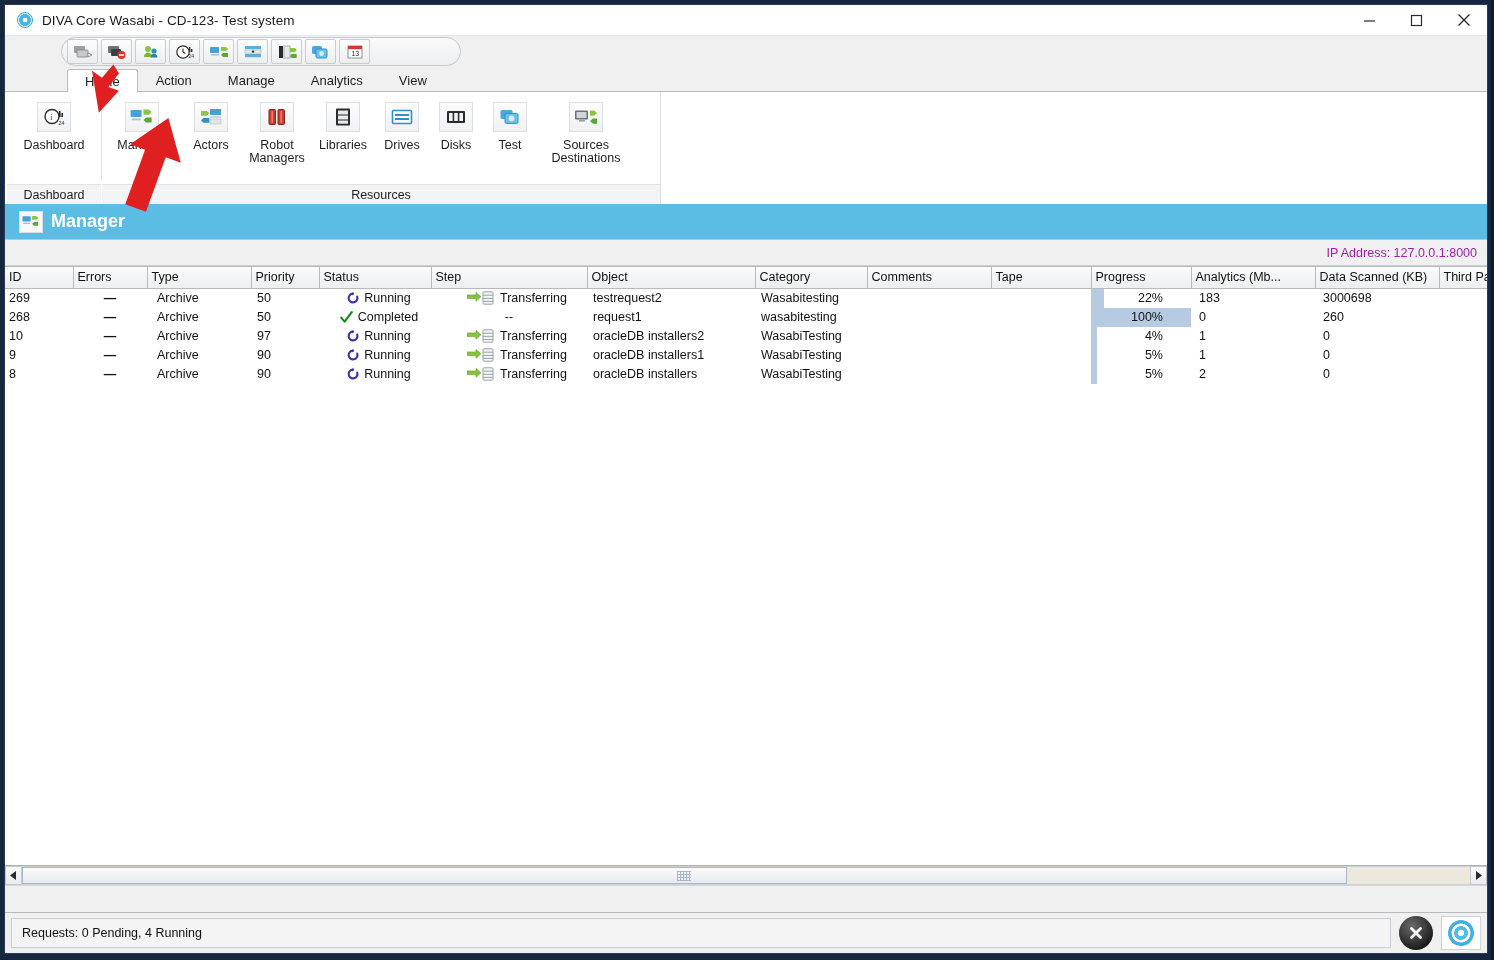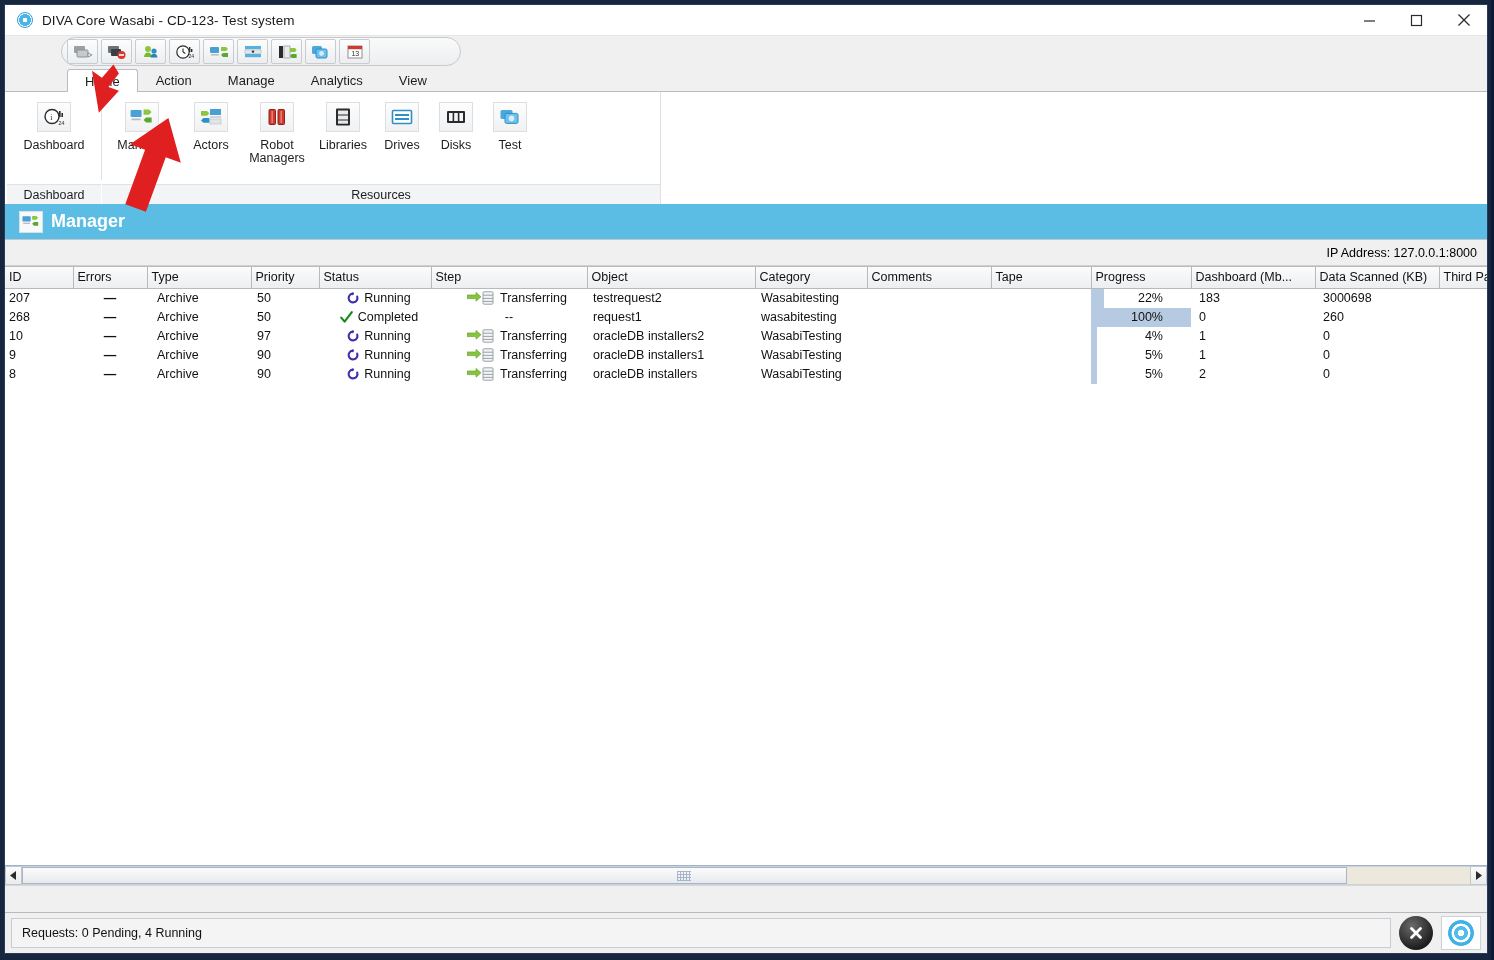--- a/index.html
+++ b/index.html
@@ -208,21 +208,21 @@
   }
   .ipbar {
     height: 26px;
     background: #f0f0f0;
     border-bottom: 1px solid #cfd2d5;
     display: flex;
     align-items: center;
     justify-content: flex-end;
     padding-right: 10px;
     font-size: 12.5px;
-    color: #000000;
+    color: #a21caf;
   }
   .currentreq {
     height: 31px;
     background: #f0f0f0;
     display: flex; align-items: center; justify-content: center;
     font-size: 14px; font-weight: bold; color: #111;
   }
 
   
   .grid-wrap {
@@ -581,20 +581,33 @@
           <span class="ico">
             <svg width="22" height="18" viewBox="0 0 22 18">
                   <rect x="1.5" y="2" width="12" height="9" rx="1.6" fill="#4aa8dc"></rect>
                   <rect x="6" y="5.4" width="13" height="10" rx="1.6" fill="#6cc1ec" stroke="#2f8fc7"></rect>
                   <circle cx="12.5" cy="10.4" r="2.8" fill="#d9ecf8"></circle>
                 </svg>
           </span>
           <span class="lbl">Test</span>
         </div>
 
+        <div class="rbtn" style="width:96px;">
+          <span class="ico">
+            <svg width="24" height="19" viewBox="0 0 24 19">
+                  <rect x="1" y="2.5" width="13" height="9" rx="1" fill="#6a7177"></rect>
+                  <rect x="2.5" y="4" width="10" height="6" fill="#cfd6db"></rect>
+                  <rect x="5" y="12" width="6" height="1.6" fill="#9aa0a6"></rect>
+                  <path d="M16 2.5h4l3 2.6-3 2.6h-4z" fill="#8cc63f"></path>
+                  <path d="M23 10.5h-4l-3 2.6 3 2.6h4z" fill="#5aa832"></path>
+                </svg>
+          </span>
+          <span class="lbl">Sources
+Destinations</span>
+        </div>
 
       </div>
       <div class="glabel">Resources</div>
     </div>
 
     <div class="ribbon-right"></div>
   </div>
 
   <div class="pageband">
     <span class="pbico">
@@ -639,28 +652,28 @@
             <th>Errors</th>
             <th>Type</th>
             <th>Priority</th>
             <th>Status</th>
             <th>Step</th>
             <th>Object</th>
             <th>Category</th>
             <th>Comments</th>
             <th>Tape</th>
             <th>Progress</th>
-            <th>Dashboard (Mb...</th>
+            <th>Analytics (Mb...</th>
             <th>Data Scanned (KB)</th>
             <th style="border-right:none">Third Party</th>
           </tr>
         </thead>
         <tbody id="grid-body">
               <tr>
-                <td class="c-left">207</td>
+                <td class="c-left">269</td>
                 <td>
                   <span style="display:block;text-align:center;font-weight:bold;">—</span>
                 </td>
                 <td class="c-left" style="padding-left:10px;">Archive</td>
                 <td class="c-left" style="padding-left:6px;">50</td>
                 <td style="padding-left:12px;">
                   <span class="cellflex">
                     <svg width="12" height="13" viewBox="0 0 12 13">
                       <path d="M6 1.6a4.4 4.4 0 1 0 4.2 3" fill="none" stroke="#3b2fb0" stroke-width="2.1" stroke-linecap="round"></path>
                       <path d="M6.2 0.2 L6.2 3.6 L3.2 2 Z" fill="#3b2fb0"></path>

